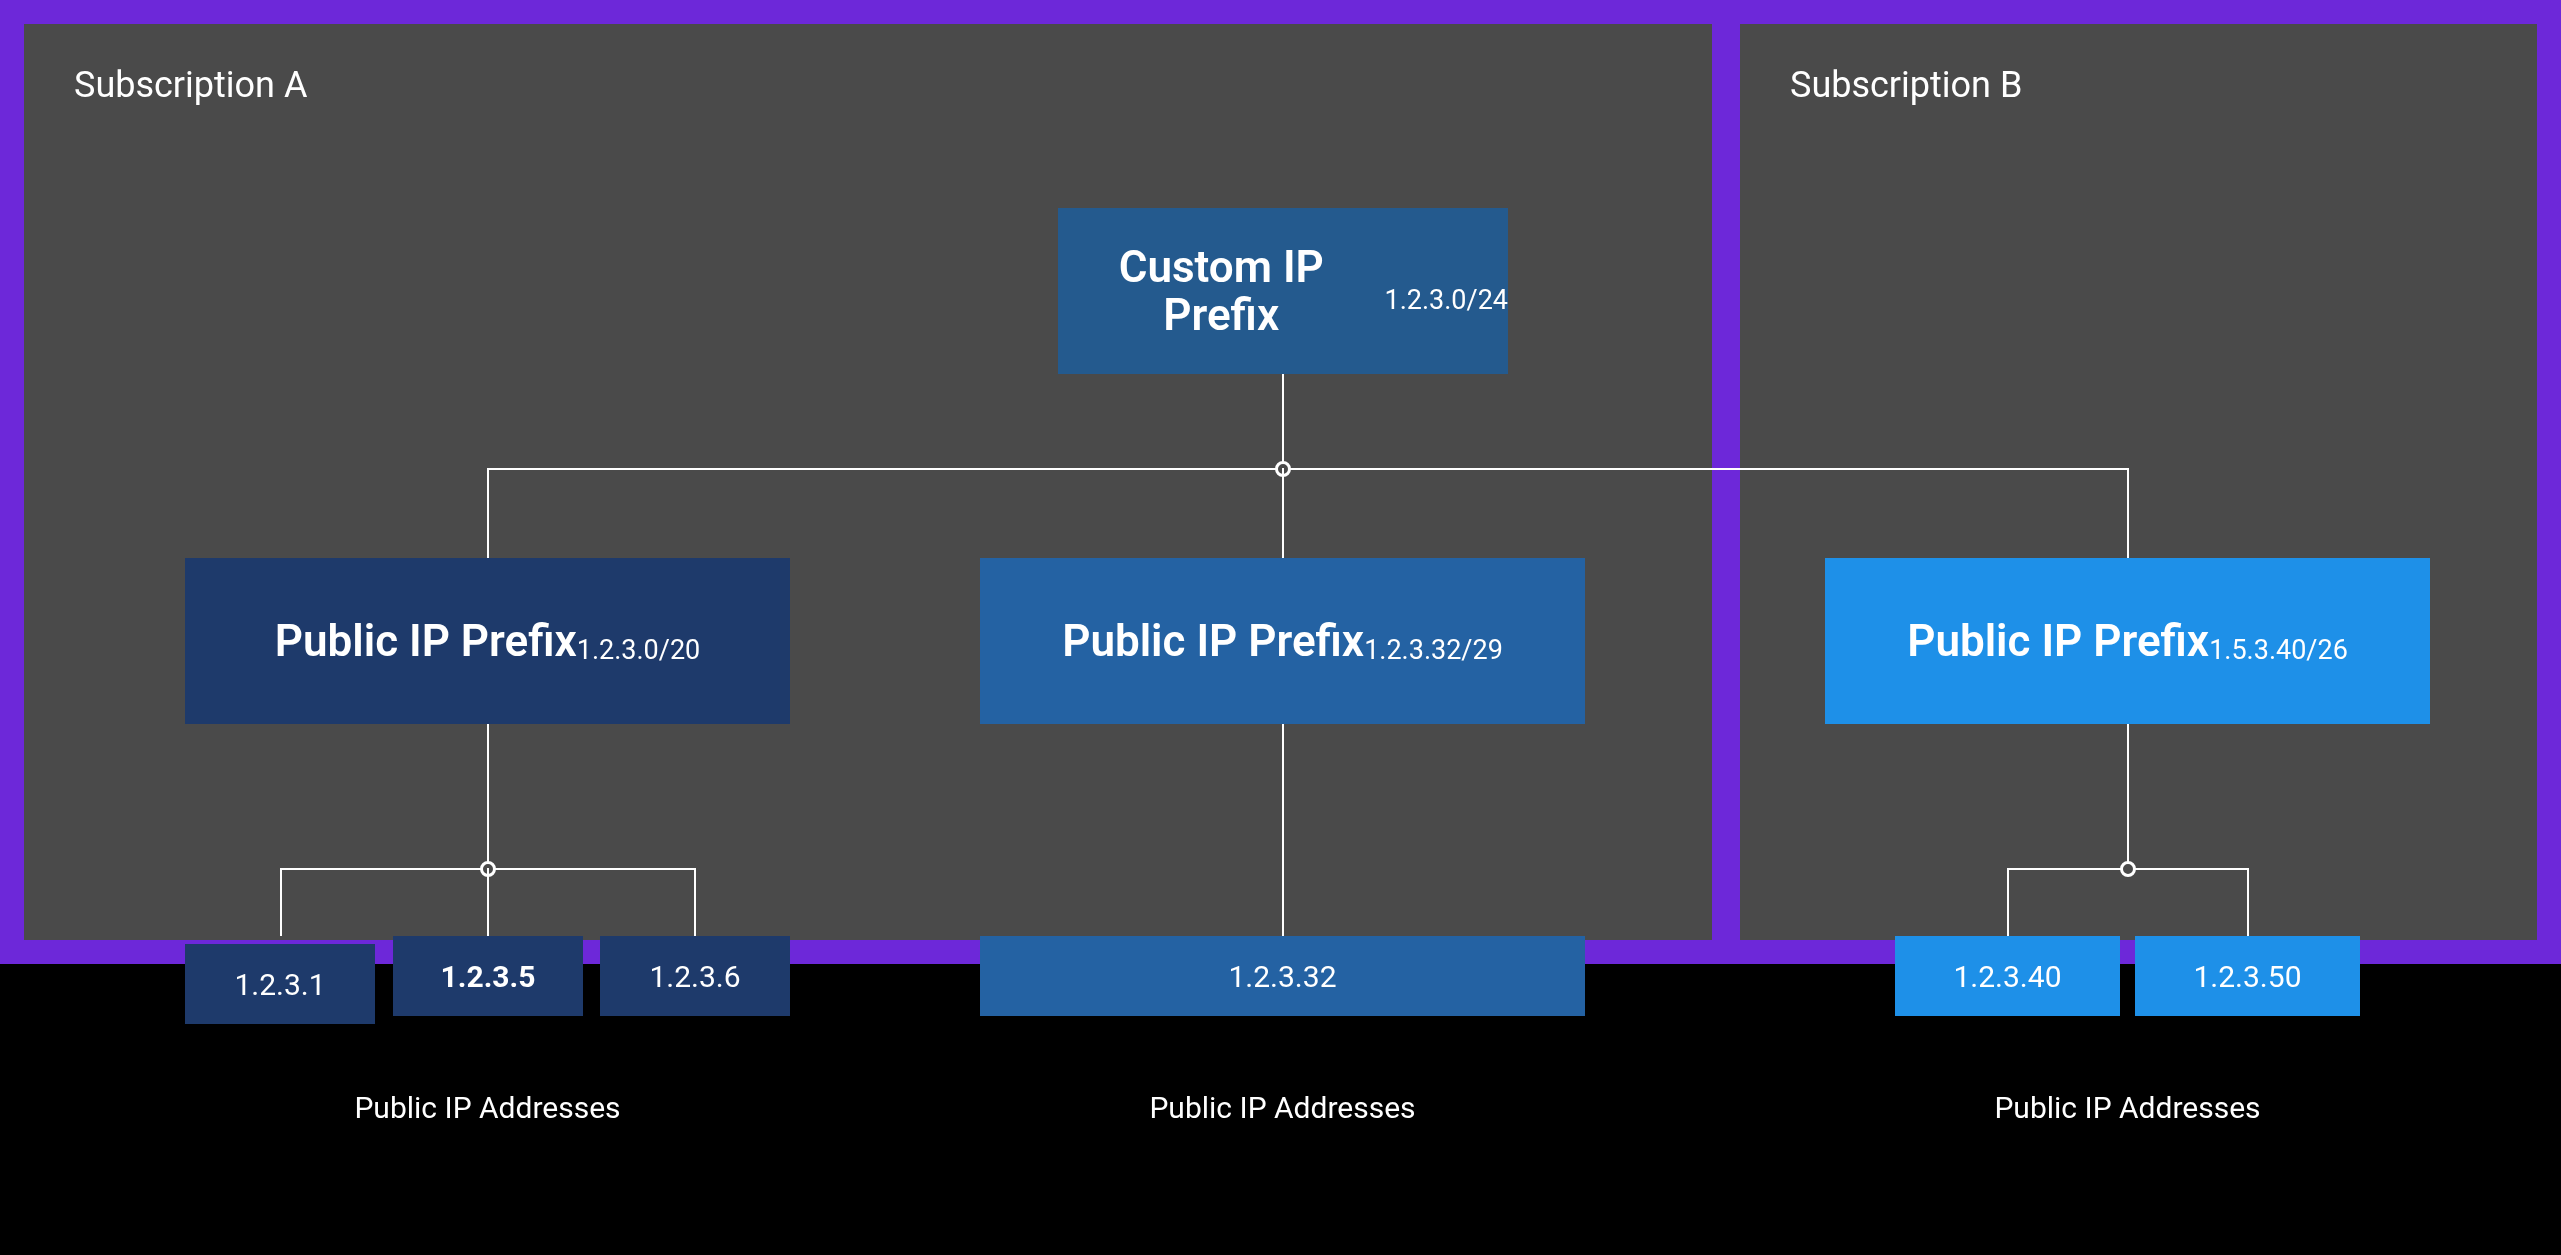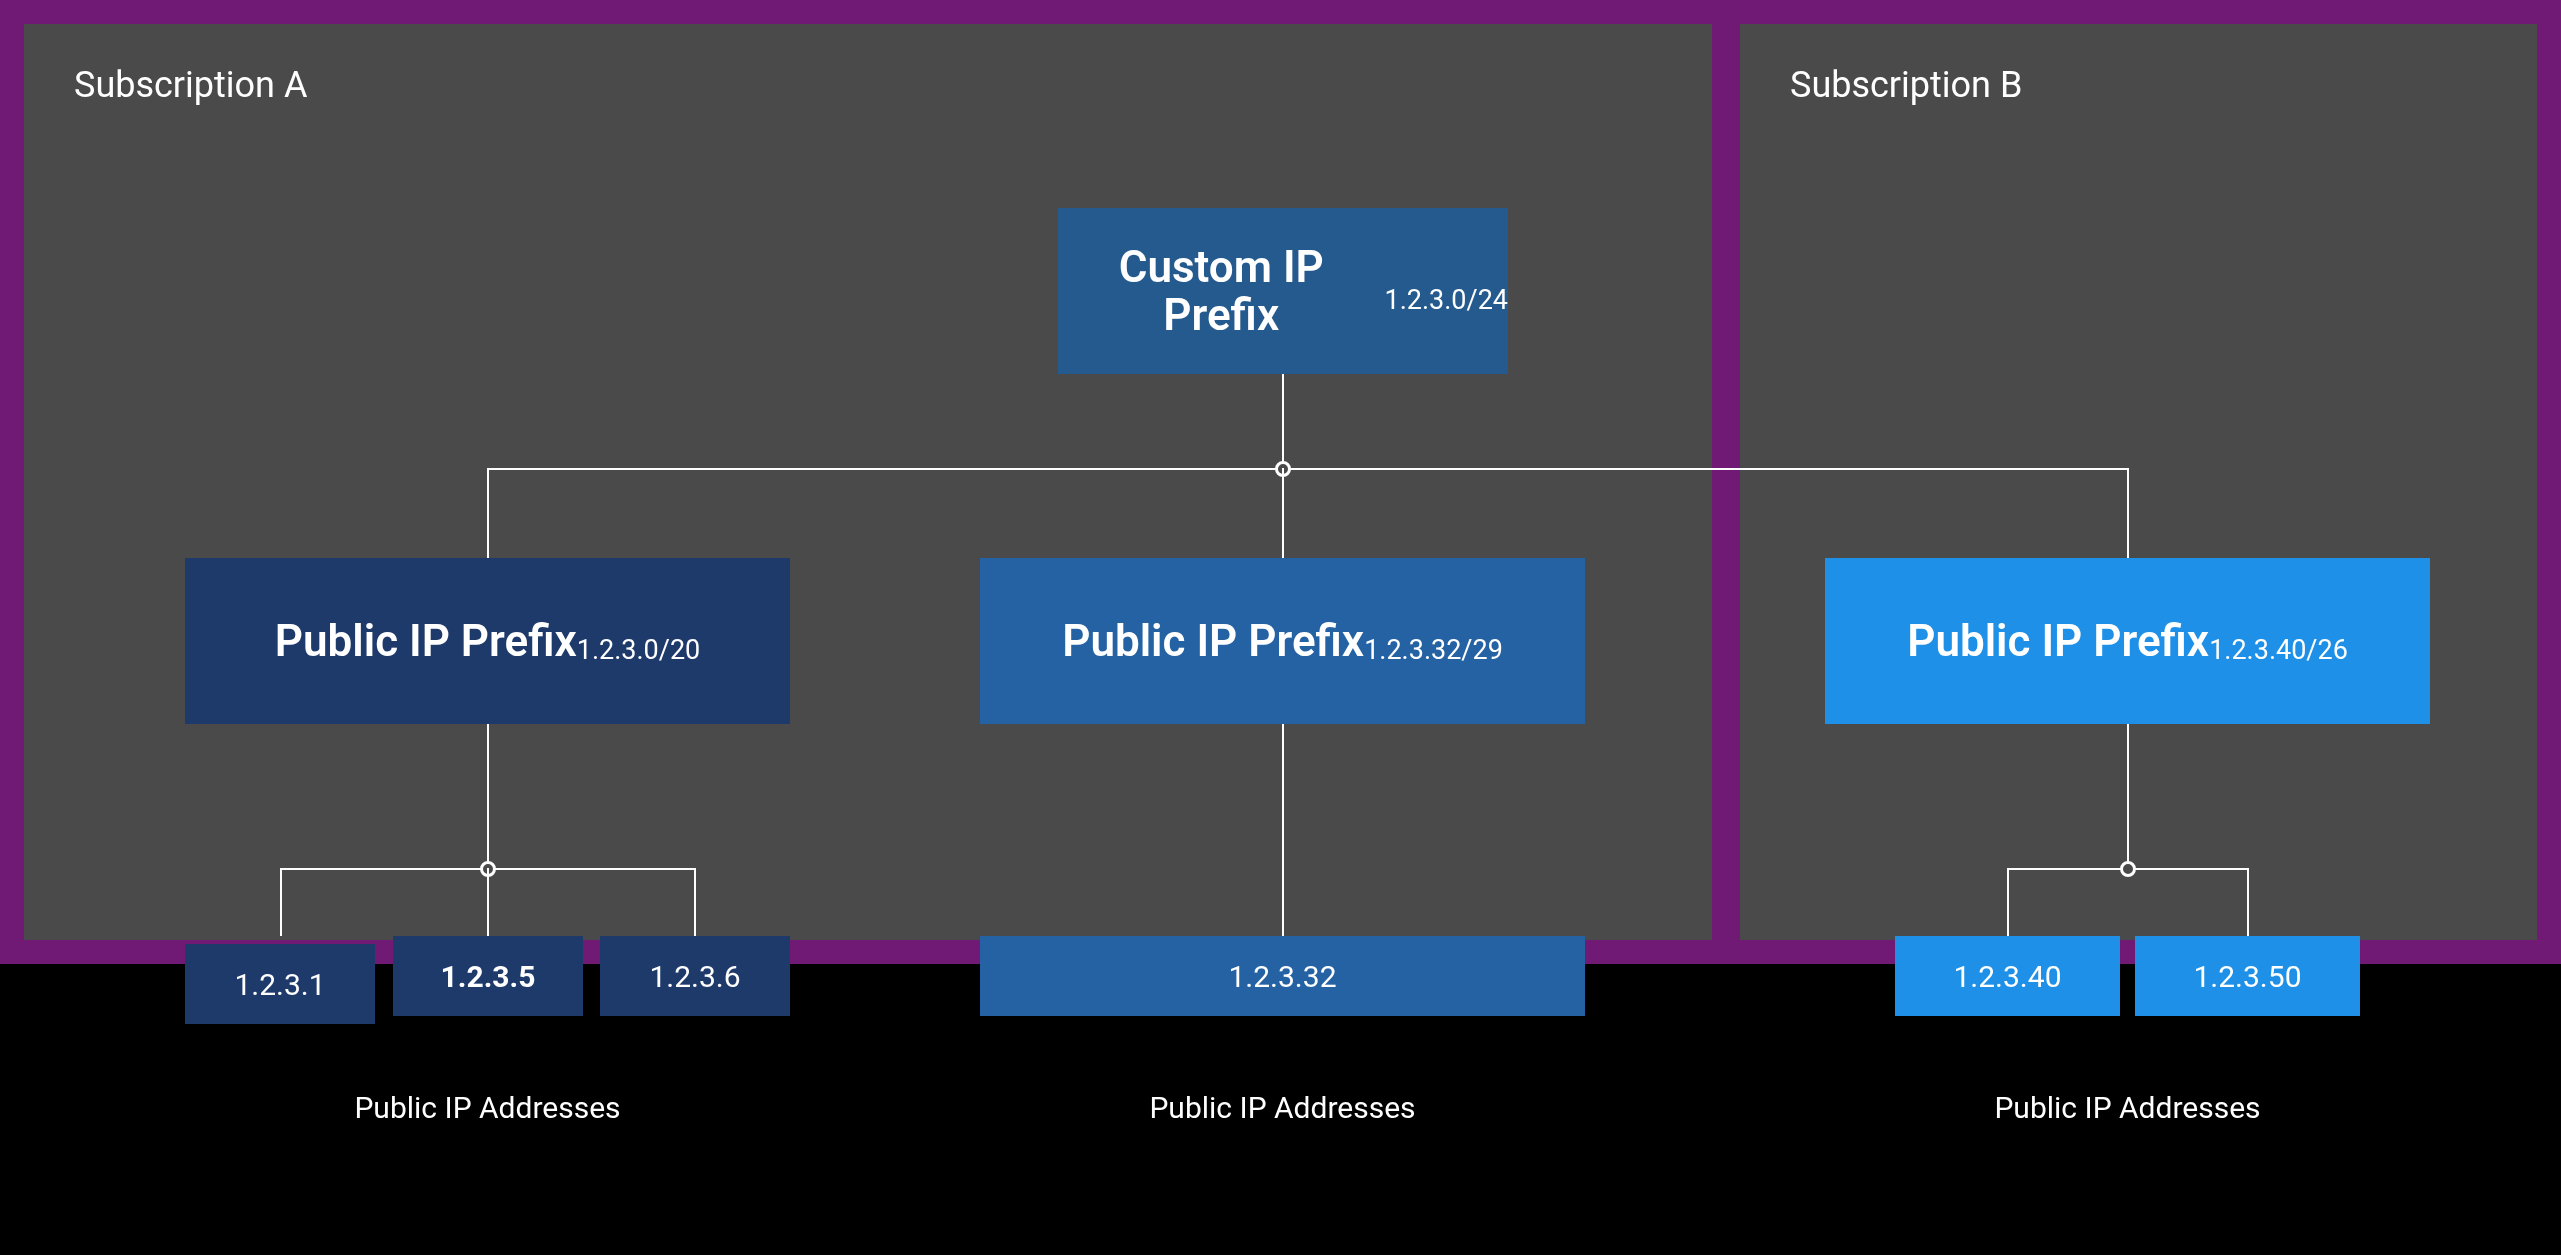--- a/index.html
+++ b/index.html
@@ -6,21 +6,21 @@
   html, body {
     width: 100%; height: 100%;
     background: #000;
     font-family: "Segoe UI", -apple-system, BlinkMacSystemFont, Roboto, Helvetica, Arial, sans-serif;
     color: #fff;
   }
   .canvas {
     position: relative;
     width: 2561px;
     height: 964px;
-    background: #701a75;
+    background: #6d28d9;
   }
   .panel {
     position: absolute;
     background: #4a4a4a;
     top: 24px;
     bottom: 24px;
   }
   .panel-a { left: 24px; width: 1688px; }
   .panel-b { left: 1740px; right: 24px; }
   .panel-title {
@@ -92,21 +92,21 @@
   <div class="node fill-dark" style="left:185px; top:558px; width:605px; height:166px;">
     <div class="node-title">Public IP Prefix</div>
     <div class="node-sub">1.2.3.0/20</div>
   </div>
   <div class="node fill-med" style="left:980px; top:558px; width:605px; height:166px;">
     <div class="node-title">Public IP Prefix</div>
     <div class="node-sub">1.2.3.32/29</div>
   </div>
   <div class="node fill-lt" style="left:1825px; top:558px; width:605px; height:166px;">
     <div class="node-title">Public IP Prefix</div>
-    <div class="node-sub">1.2.3.40/26</div>
+    <div class="node-sub">1.5.3.40/26</div>
   </div>
 
   <div class="vline" style="left:487px; top:724px; height:144px;"></div>
   <div class="hline" style="left:280px; top:868px; width:415px;"></div>
   <div class="dot" style="left:488px; top:869px; background:#4a4a4a;"></div>
   <div class="vline" style="left:280px; top:868px; height:68px;"></div>
   <div class="vline" style="left:487px; top:868px; height:68px;"></div>
   <div class="vline" style="left:694px; top:868px; height:68px;"></div>
 
   <div class="vline" style="left:1282px; top:724px; height:212px;"></div>

